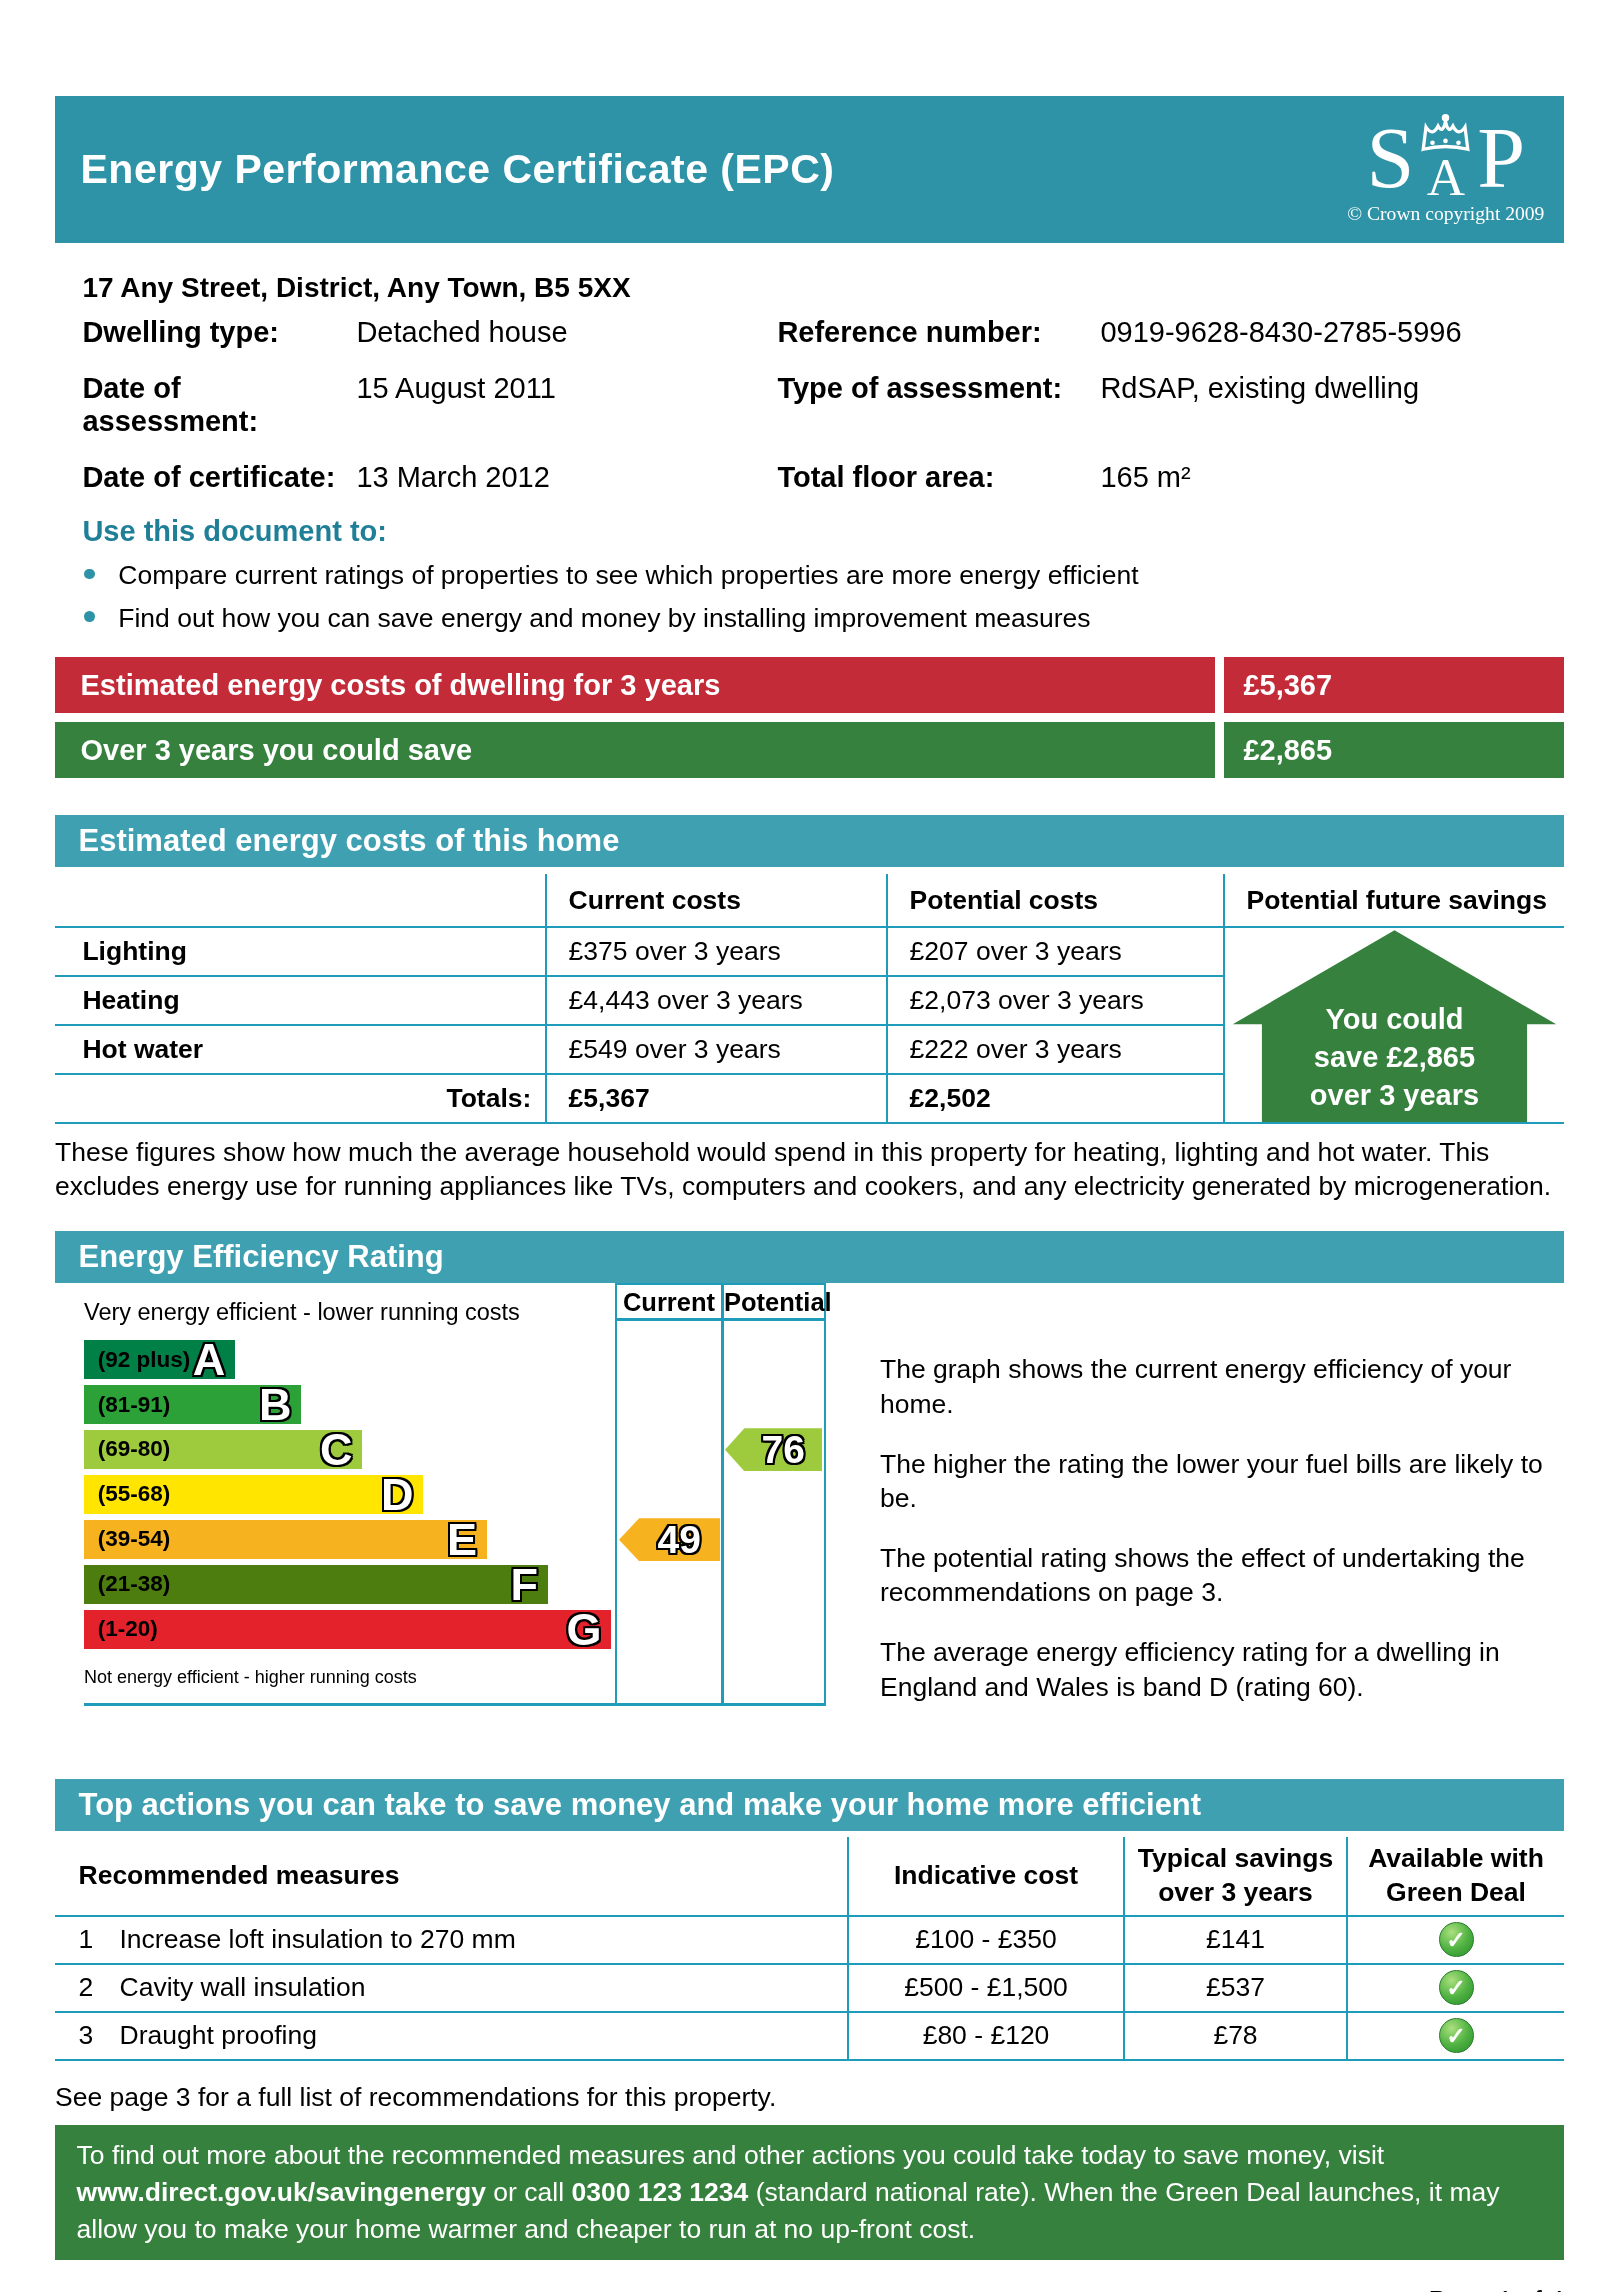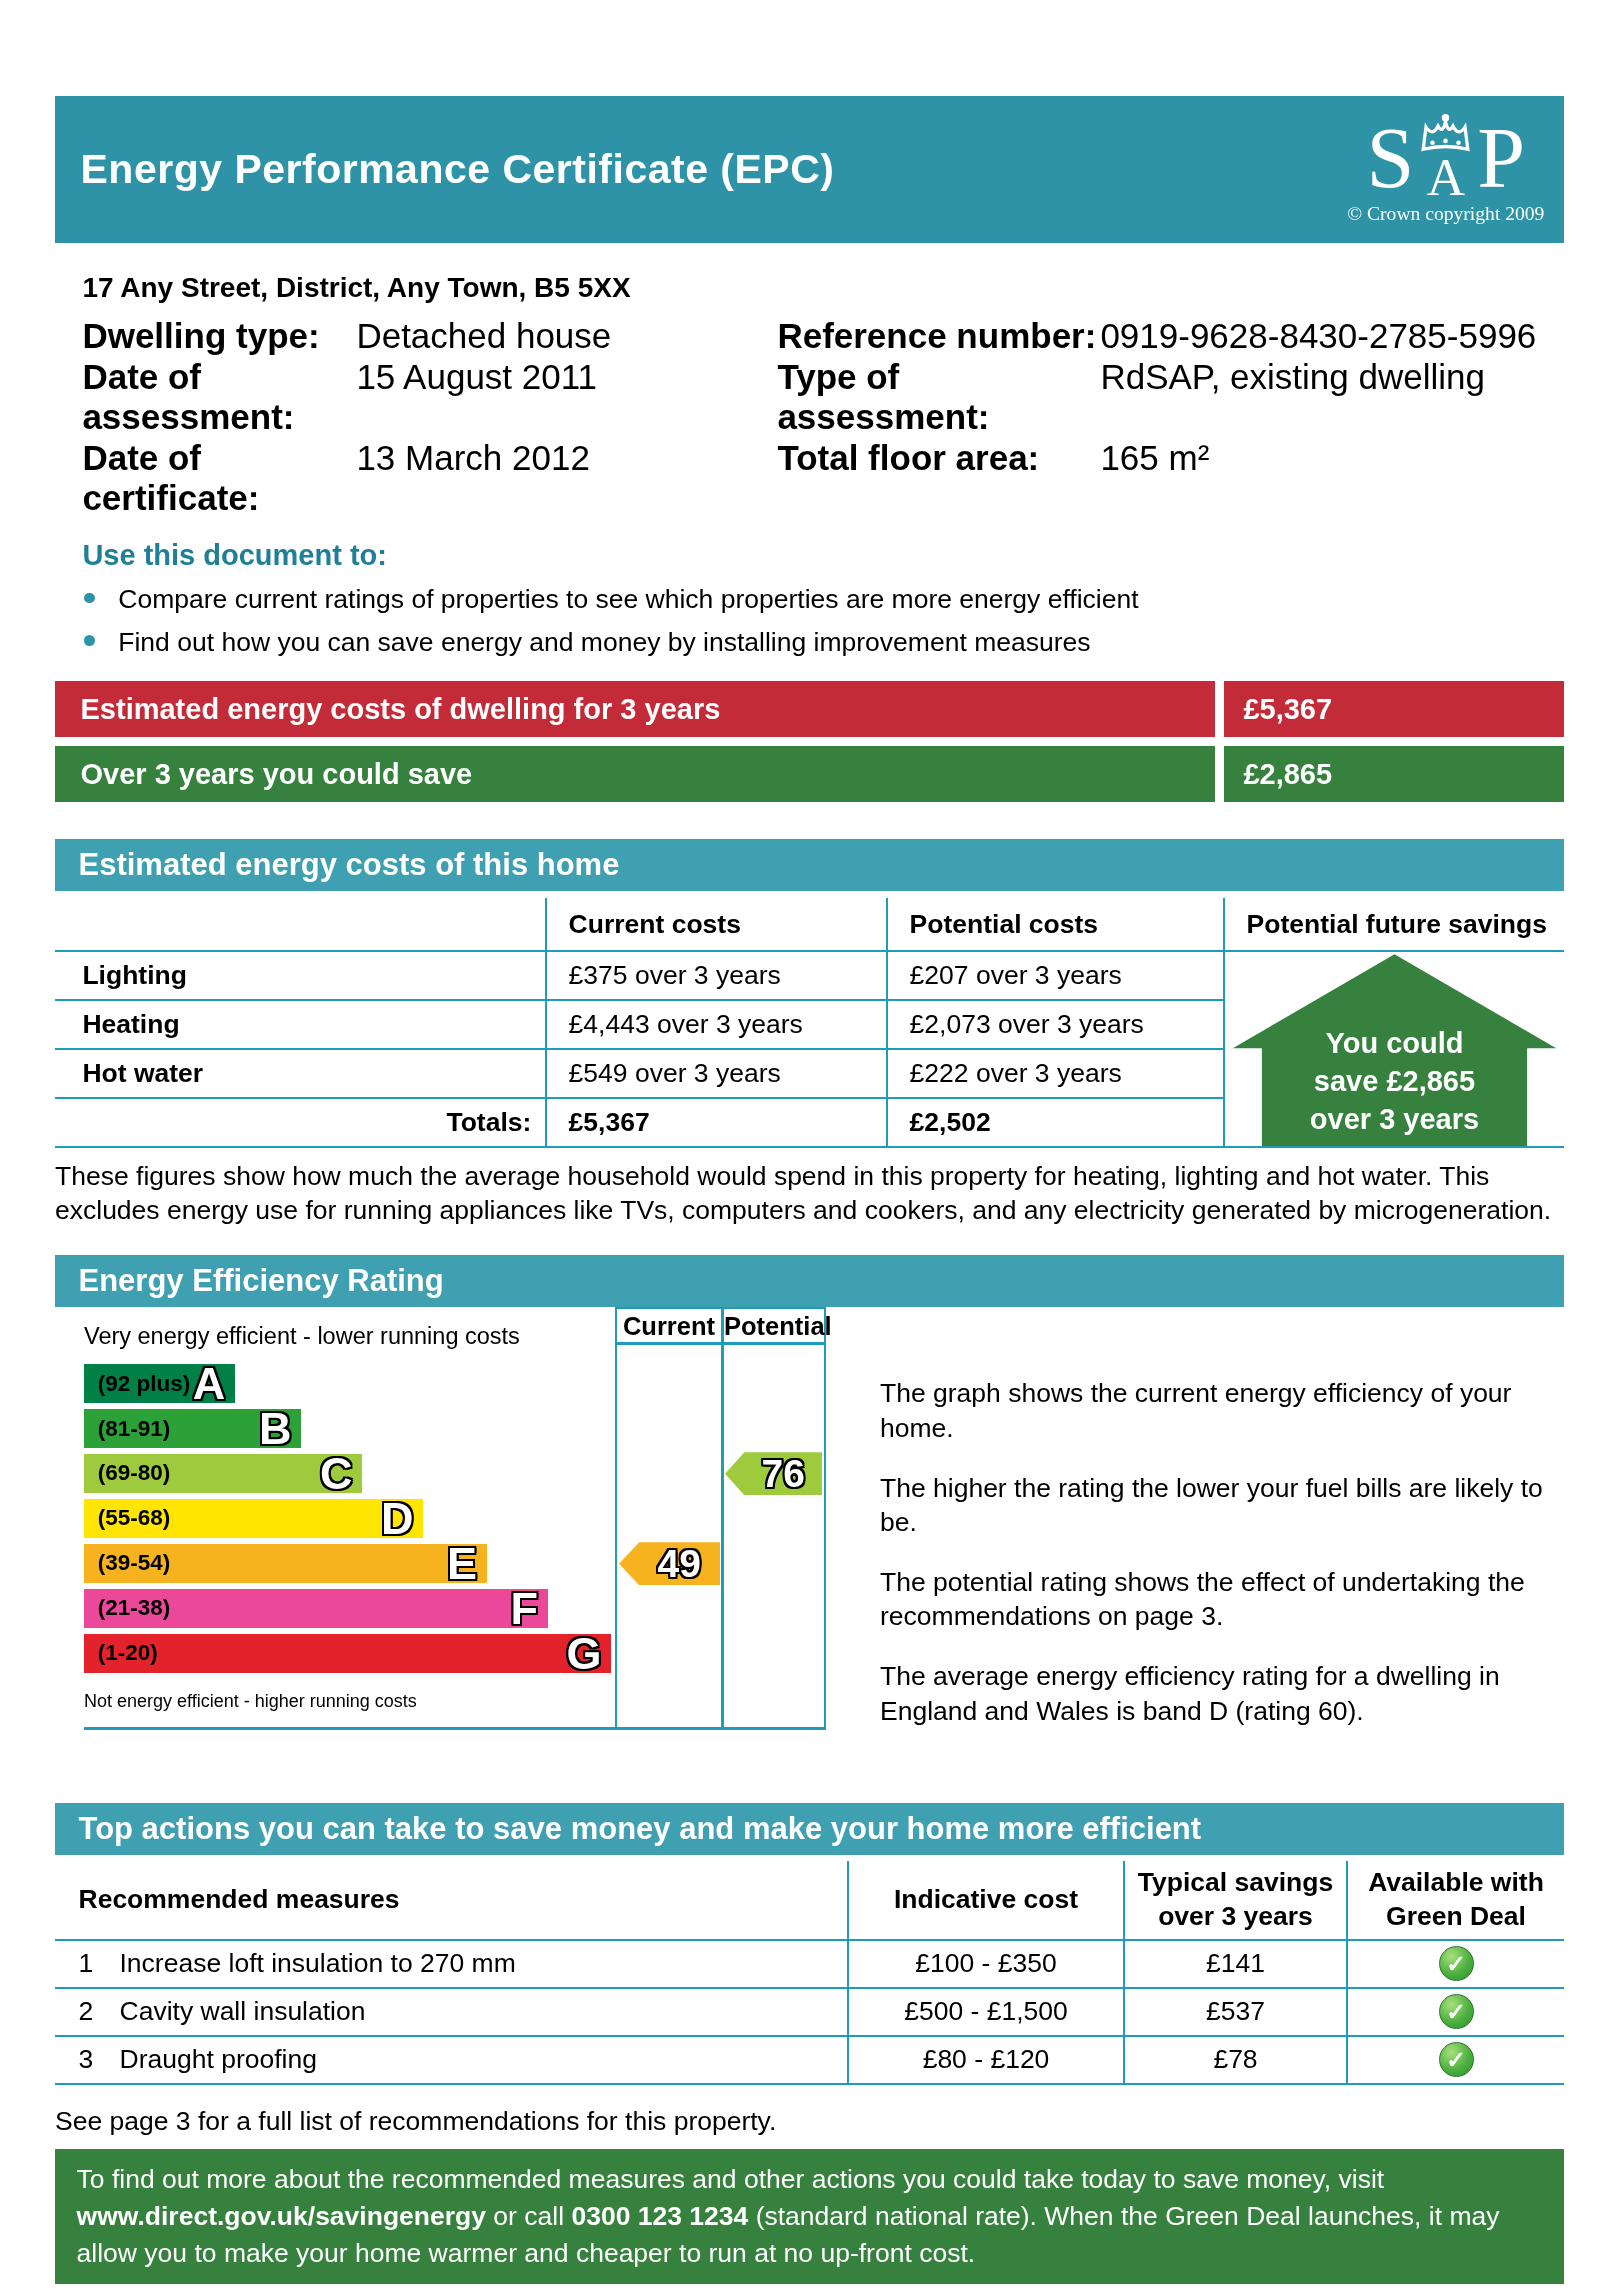--- a/index.html
+++ b/index.html
@@ -19,21 +19,21 @@
   .banner-header h1 { color:#fff; font-size:41px; font-weight:bold; letter-spacing:0.5px; }
   .sap-logo { display:flex; flex-direction:column; align-items:center; color:#fff; margin-right:5.9px; }
   .sap-letters { font-family:"Liberation Serif", serif; font-size:86px; line-height:0.95; display:flex; align-items:flex-end; }
   .sap-mid { display:flex; flex-direction:column; align-items:center; margin:0 2.9px; }
   .sap-a { font-family:"Liberation Serif", serif; font-size:53px; line-height:0.85; }
   .sap-crown { width:57px; height:39px; margin-bottom:2px; }
   .sap-copy { font-family:"Liberation Serif", serif; font-size:19.6px; margin-top:3.9px; align-self:flex-end; }
 
   
   .address { margin:29px 0 0 27.4px; font-size:28px; font-weight:bold; }
-  .details { margin:11.8px 0 0 27.4px; display:grid; grid-template-columns:274px 421px 323px 463px; row-gap:1px; font-size:35px; }
+  .details { margin:11.8px 0 0 27.4px; display:grid; grid-template-columns:274px 421px 323px 463px; row-gap:23px; font-size:29px; }
   .details .lbl { font-weight:bold; }
 
   
   .use-heading { margin:21.6px 0 0 27.4px; font-size:29px; font-weight:bold; color:#1f7f97; }
   .bullets { margin:11.8px 0 0 29px; }
   .bullet-row { display:flex; align-items:baseline; margin-bottom:11.8px; font-size:26.5px; }
   .bullet-dot { width:10.8px; height:10.8px; border-radius:50%; background:#2e93a7; margin-right:23.5px; flex:0 0 10.8px; position:relative; top:-4.9px; }
 
   
   .sum-banners { margin-top:23.5px; }
@@ -236,21 +236,21 @@
           <span class="band-letter">C</span>
         </div>
         <div class="band" style="width: 64%; background-color: rgb(255, 229, 0);">
           <span class="band-range">(55-68)</span>
           <span class="band-letter">D</span>
         </div>
         <div class="band" style="width: 76%; background-color: rgb(247, 178, 32);">
           <span class="band-range">(39-54)</span>
           <span class="band-letter">E</span>
         </div>
-        <div class="band" style="width: 87.5%; background-color: #ec4899;">
+        <div class="band" style="width: 87.5%; background-color: #4d7c0f;">
           <span class="band-range">(21-38)</span>
           <span class="band-letter">F</span>
         </div>
         <div class="band" style="width: 99.5%; background-color: rgb(228, 34, 44);">
           <span class="band-range">(1-20)</span>
           <span class="band-letter">G</span>
         </div>
       </div>
       <div class="chart-bottom-label">Not energy efficient - higher running costs</div>
       <div class="cp-box">

